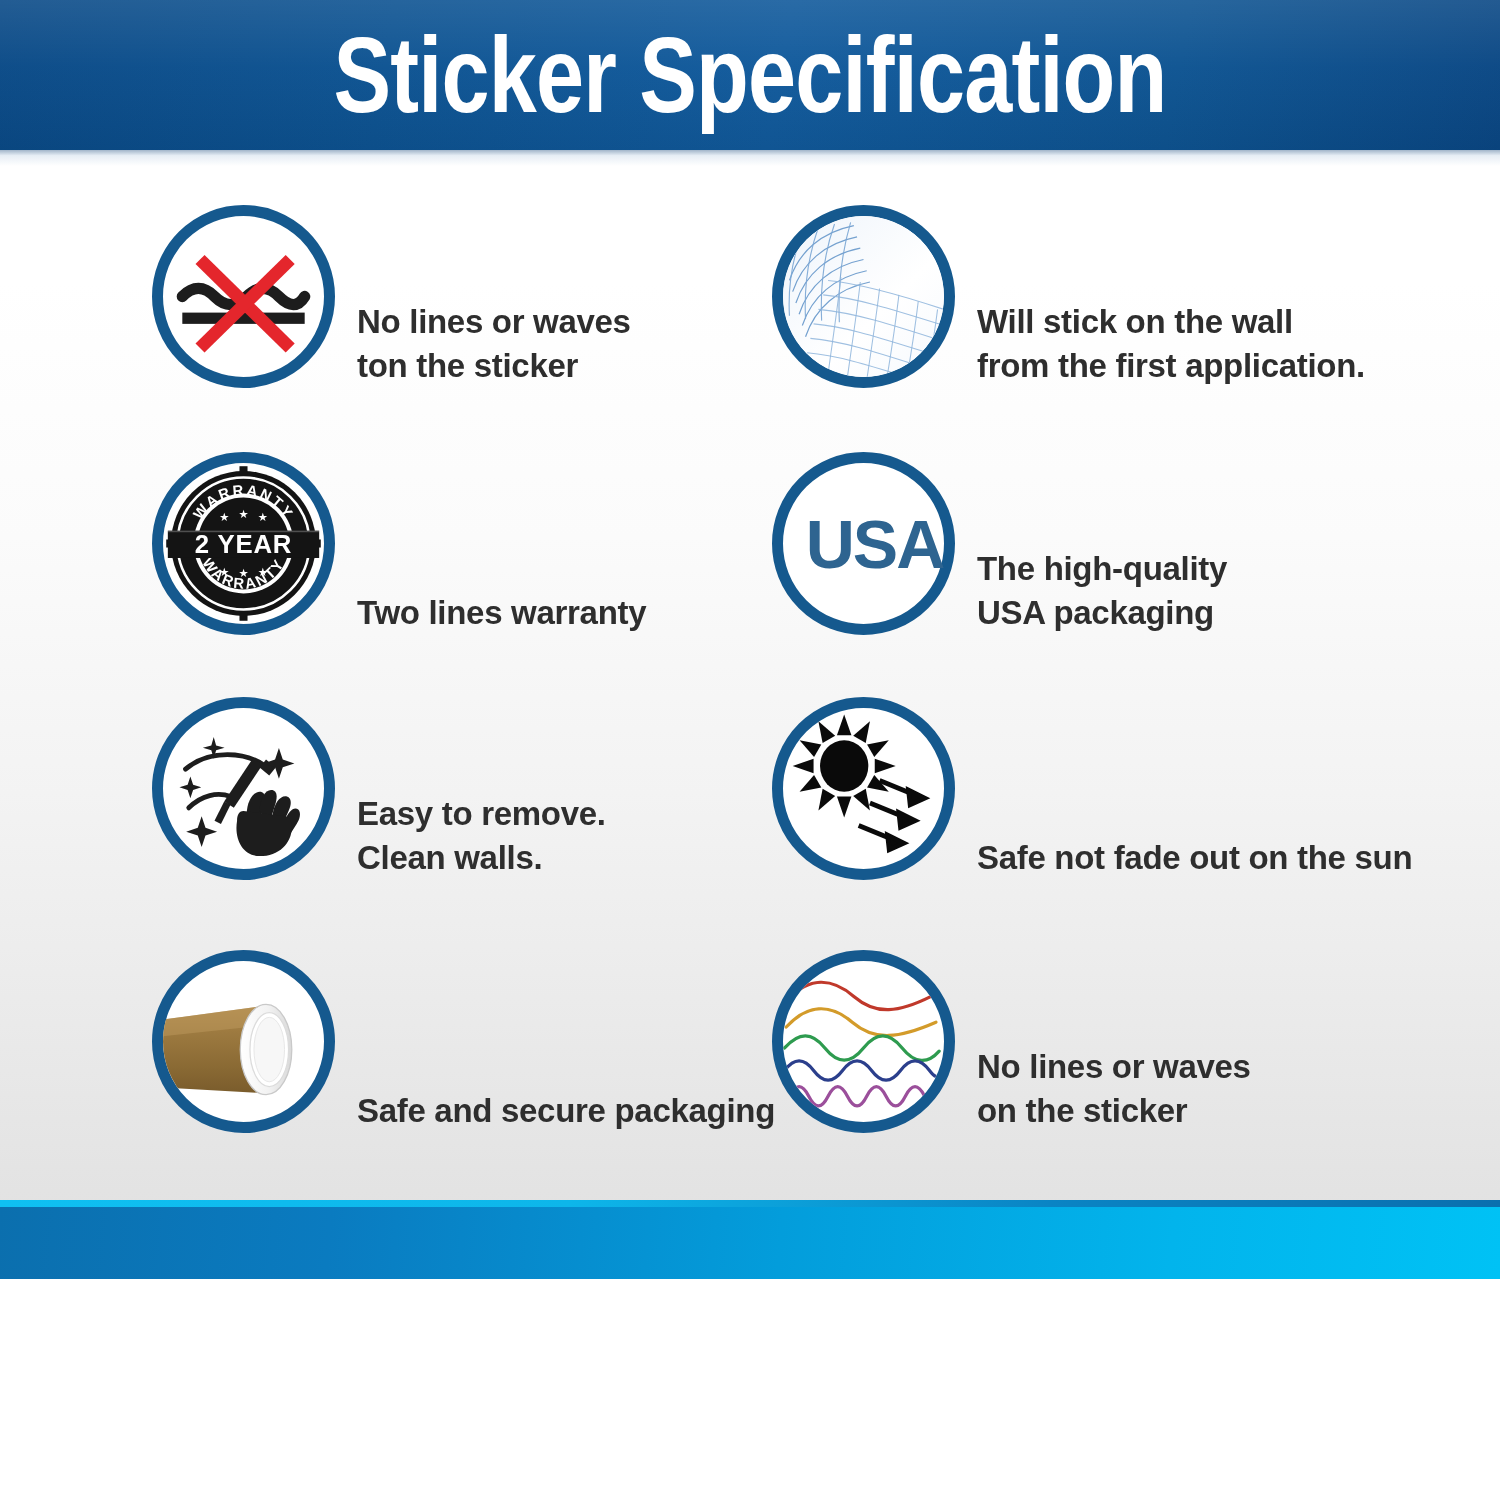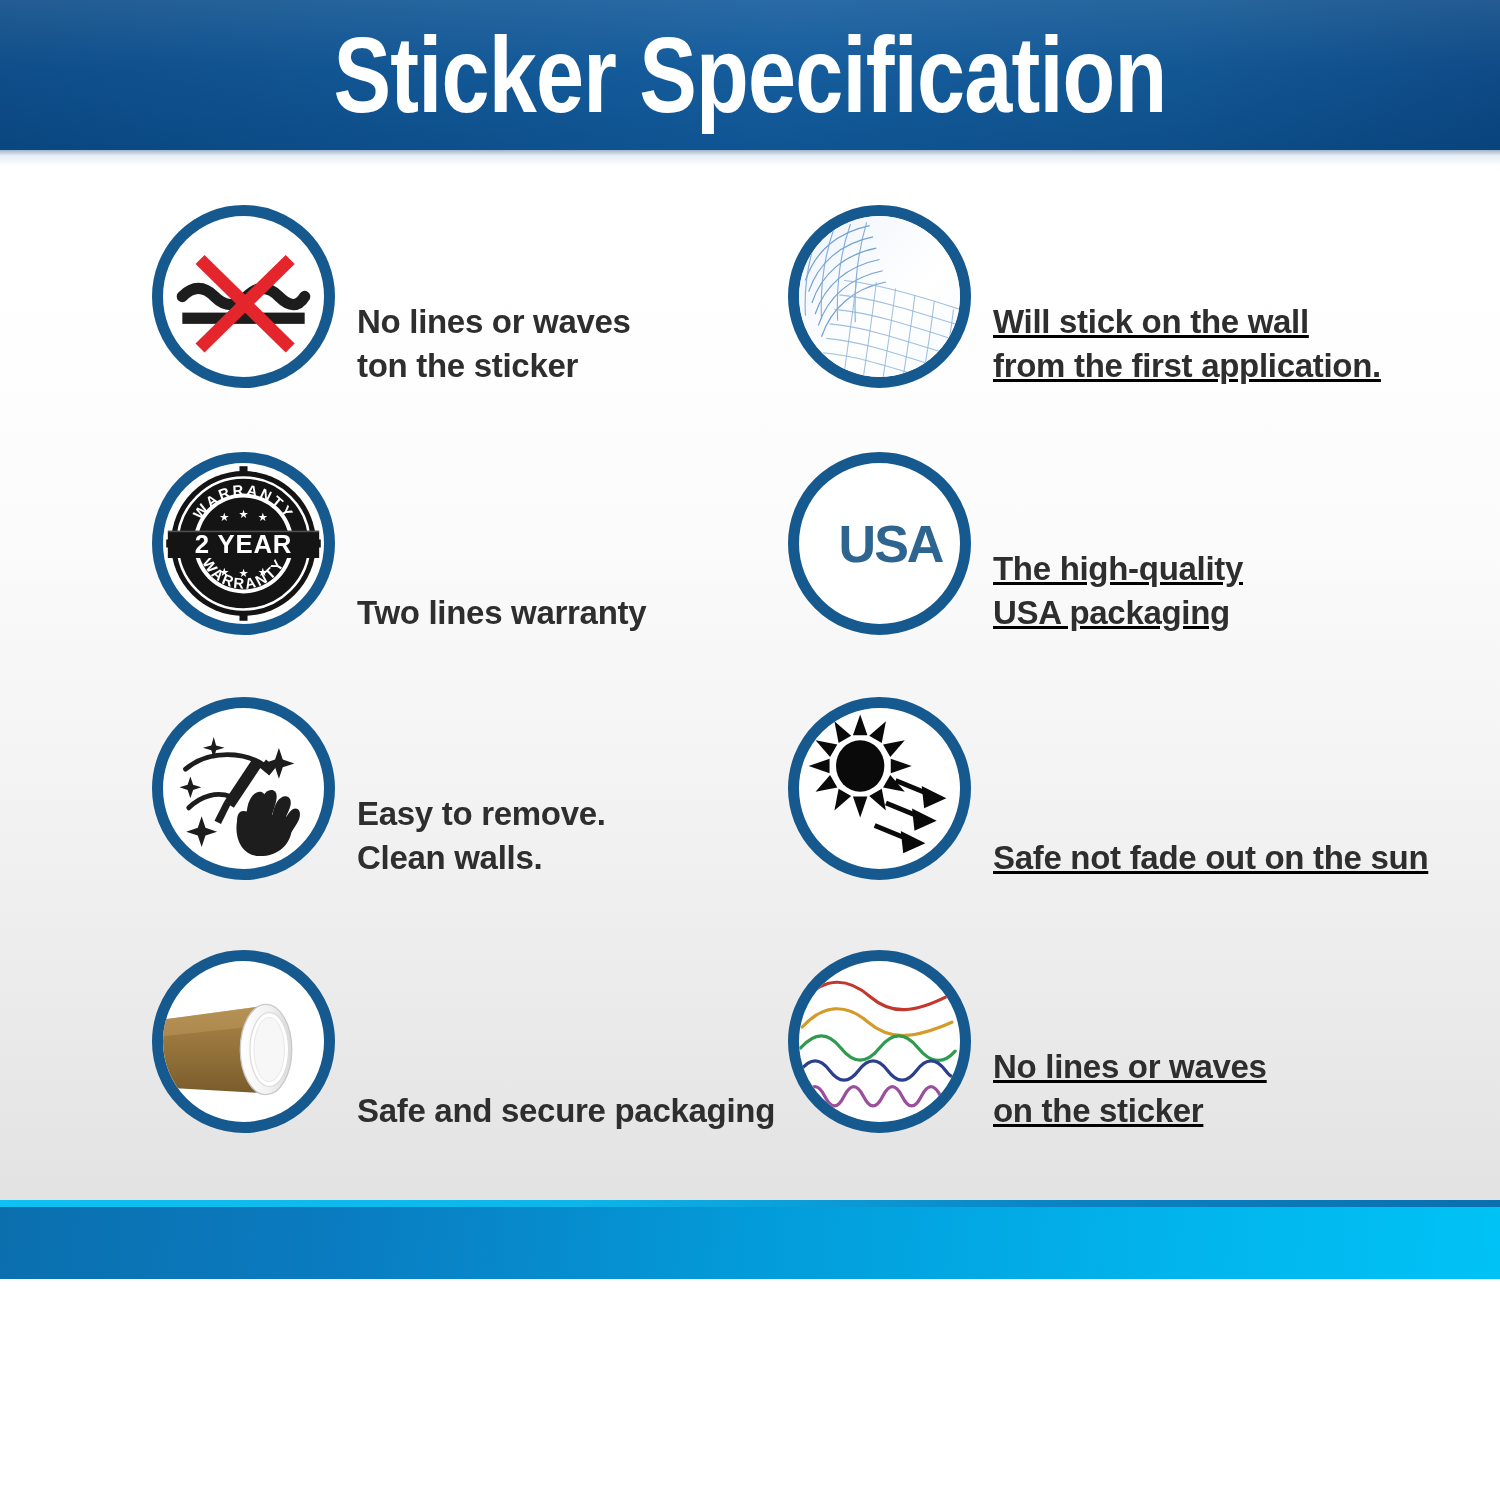--- a/index.html
+++ b/index.html
@@ -109,21 +109,21 @@
     left: 0; top: 165px;
     width: 1500px;
     height: 1255px;
   }
   .feature {
     position: absolute;
     display: flex;
     align-items: flex-end;
   }
   .col-left  { left: 152px; }
-  .col-right { left: 788px; text-decoration: underline; }
+  .col-right { left: 772px; }
 
   .r1 { top: 40px; }
   .r2 { top: 287px; }
   .r3 { top: 532px; }
   .r4 { top: 785px; }
   .r5 { top: 1040px; }
 
   .icon-ring {
     position: relative;
     width: 183px;
@@ -151,21 +151,21 @@
 
   
   .usa-ring { overflow: visible; }
   .usa-text {
     position: absolute;
     left: -10px;
     top: 50%;
     transform: translateY(-50%);
     width: 203px;
     text-align: center;
-    font-size: 52px;
+    font-size: 68px;
     font-weight: bold;
     color: #2e6490;
     letter-spacing: -2px;
     line-height: 76px;
   }
 </style>
 </head>
 <body>
 
 <div class="page">

